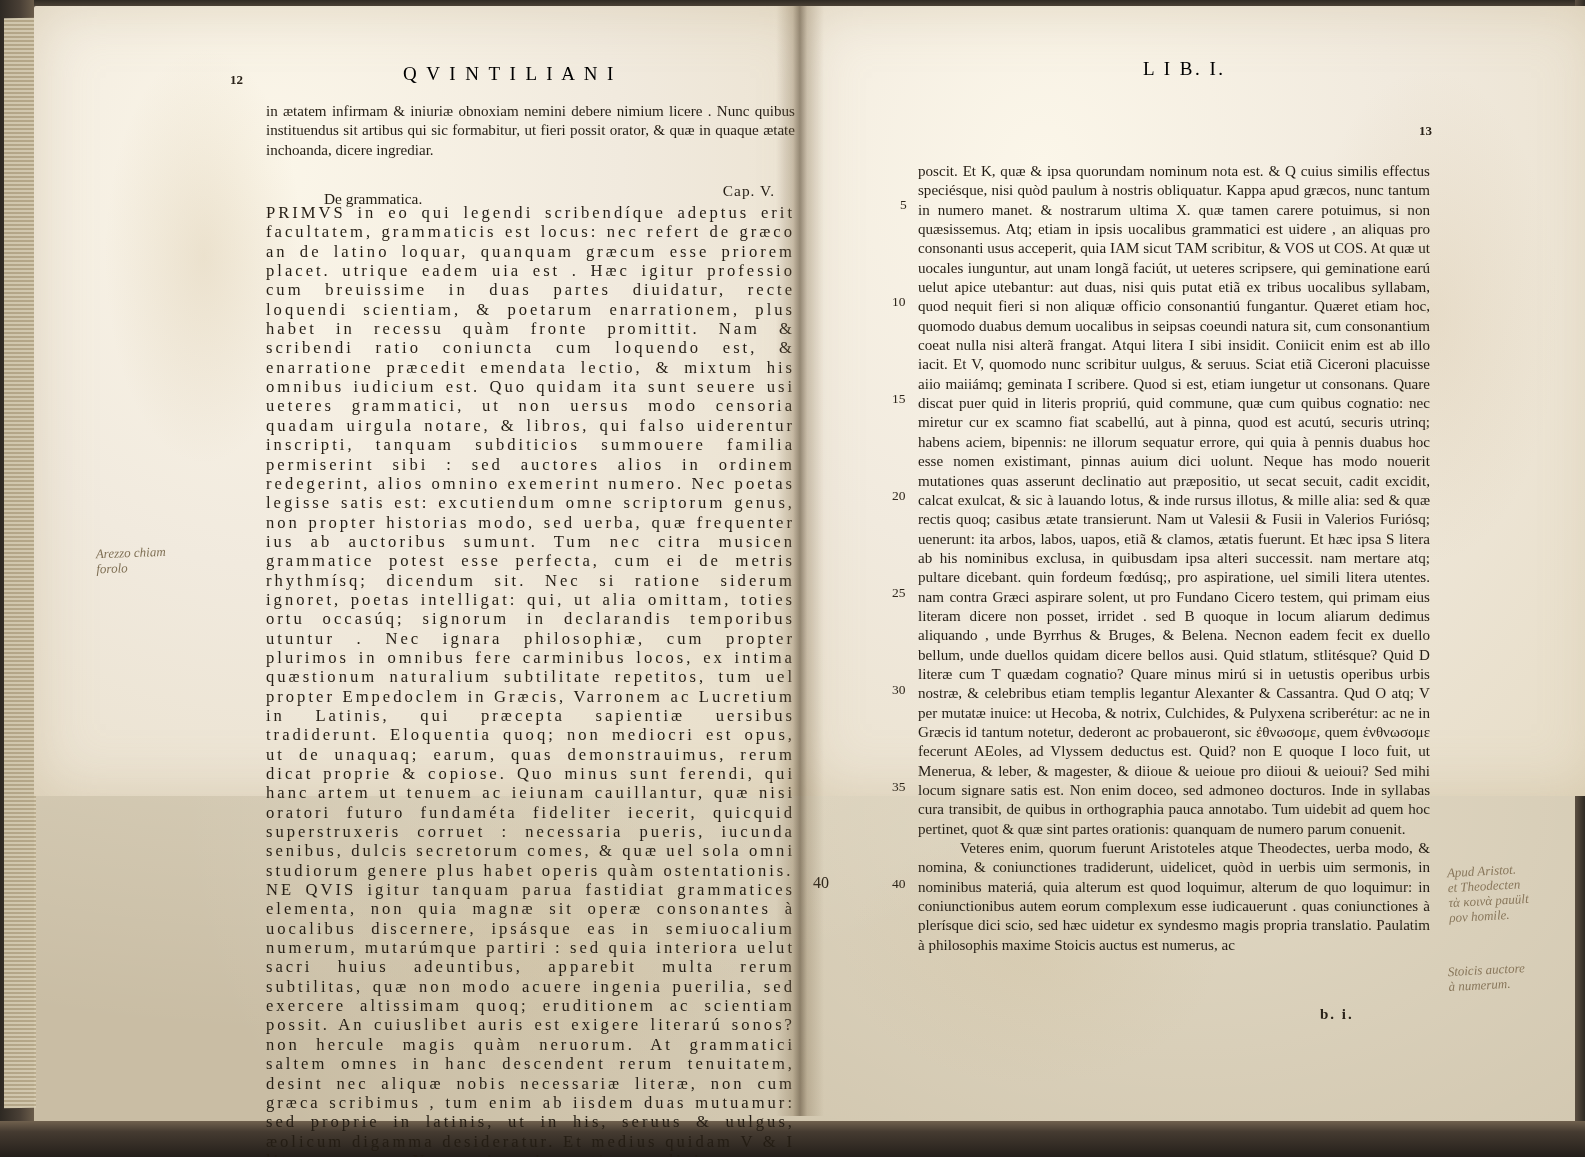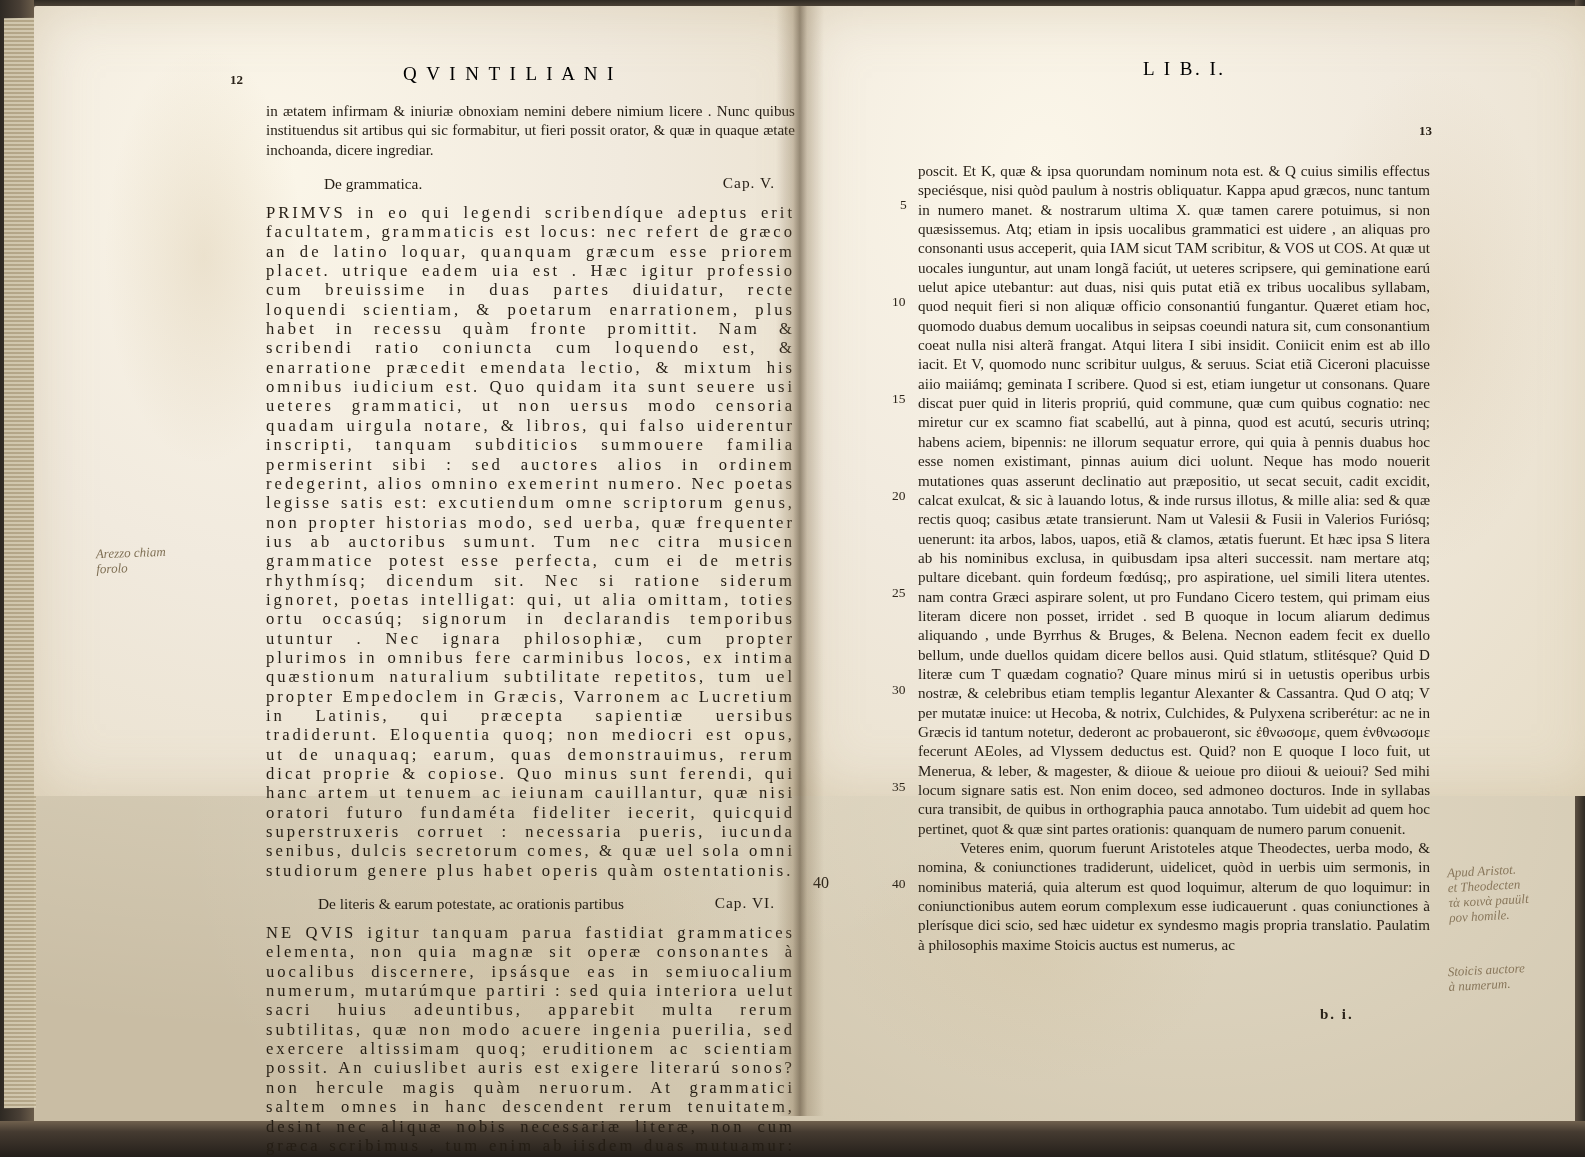--- a/index.html
+++ b/index.html
@@ -110,22 +110,22 @@
 
   .caphead {
     display: block;
     margin-top: 13px;
     margin-bottom: 10px;
     text-align: left;
     font-size: 15.4px;
     position: relative;
     height: 20px;
   }
-  .caphead .title { position: absolute; left: 58px; top: 1px; }
-  .caphead .capno { position: absolute; right: 20px; top: 0; letter-spacing: 1px; }
+  .caphead .title { position: absolute; left: 58px; top: 16px; }
+  .caphead .capno { position: absolute; right: 20px; top: 8px; letter-spacing: 1px; }
   .caphead.c2 .title { left: 52px; }
 
   .initial {
     letter-spacing: 3px;
     font-size: 16.6px;
   }
 
   
   .linenum {
     position: absolute;
@@ -190,24 +190,20 @@
       <div class="textblock tb-left">
         <p>in ætatem infirmam &amp; iniuriæ obnoxiam nemini debere nimium licere . Nunc quibus instituendus sit artibus qui sic formabitur, ut fieri possit orator, &amp; quæ in quaque ætate inchoanda, dicere ingrediar.</p>
 
         <div class="caphead">
           <span class="title">De grammatica.</span>
           <span class="capno">Cap.  V.</span>
         </div>
 
         <p class="initial">PRIMVS in eo qui legendi scribendíque adeptus erit facultatem, grammaticis est locus: nec refert de græco an de latino loquar, quanquam græcum esse priorem placet. utrique eadem uia est . Hæc igitur professio cum breuissime in duas partes diuidatur, recte loquendi scientiam, &amp; poetarum enarrationem, plus habet in recessu quàm fronte promittit. Nam &amp; scribendi ratio coniuncta cum loquendo est, &amp; enarratione præcedit emendata lectio, &amp; mixtum his omnibus iudicium est. Quo quidam ita sunt seuere usi ueteres grammatici, ut non uersus modo censoria quadam uirgula notare, &amp; libros, qui falso uiderentur inscripti, tanquam subditicios summouere familia permiserint sibi : sed auctores alios in ordinem redegerint, alios omnino exemerint numero. Nec poetas legisse satis est: excutiendum omne scriptorum genus, non propter historias modo, sed uerba, quæ frequenter ius ab auctoribus sumunt. Tum nec citra musicen grammatice potest esse perfecta, cum ei de metris rhythmísq; dicendum sit. Nec si ratione siderum ignoret, poetas intelligat: qui, ut alia omittam, toties ortu occasúq; signorum in declarandis temporibus utuntur . Nec ignara philosophiæ, cum propter plurimos in omnibus fere carminibus locos, ex intima quæstionum naturalium subtilitate repetitos, tum uel propter Empedoclem in Græcis, Varronem ac Lucretium in Latinis, qui præcepta sapientiæ uersibus tradiderunt. Eloquentia quoq; non mediocri est opus, ut de unaquaq; earum, quas demonstrauimus, rerum dicat proprie &amp; copiose. Quo minus sunt ferendi, qui hanc artem ut tenuem ac ieiunam cauillantur, quæ nisi oratori futuro fundaméta fideliter iecerit, quicquid superstruxeris corruet : necessaria pueris, iucunda senibus, dulcis secretorum comes, &amp; quæ uel sola omni studiorum genere plus habet operis quàm ostentationis.</p>
 
-        <div class="caphead c2">
-          <span class="title">De literis &amp; earum potestate, ac orationis partibus</span>
-          <span class="capno">Cap.  VI.</span>
-        </div>
 
         <p class="initial">NE QVIS igitur tanquam parua fastidiat grammatices elementa, non quia magnæ sit operæ consonantes à uocalibus discernere, ipsásque eas in semiuocalium numerum, mutarúmque partiri : sed quia interiora uelut sacri huius adeuntibus, apparebit multa rerum subtilitas, quæ non modo acuere ingenia puerilia, sed exercere altissimam quoq; eruditionem ac scientiam possit. An cuiuslibet auris est exigere literarú sonos? non hercule magis quàm neruorum. At grammatici saltem omnes in hanc descendent rerum tenuitatem, desint nec aliquæ nobis necessariæ literæ, non cum græca scribimus , tum enim ab iisdem duas mutuamur: sed proprie in latinis, ut in his, seruus &amp; uulgus, æolicum digamma desideratur. Et medius quidam V &amp; I literæ sonus. Non enim sic optimum dicimus , ut opimum : &amp; in here, neque E plane neque I auditur . An rursus aliæ redundent, præter illam aspirationis h , quæ si necessaria est , etiam contrariam sibi</p>
       </div>
 
       <div class="linenum ln-left" style="top:158px;">5</div>
       <div class="linenum ln-left" style="top:262px;">10</div>
       <div class="linenum ln-left" style="top:368px;">15</div>
       <div class="linenum ln-left" style="top:460px;">20</div>
       <div class="linenum ln-left" style="top:562px;">25</div>
       <div class="linenum ln-left" style="top:666px;">30</div>

